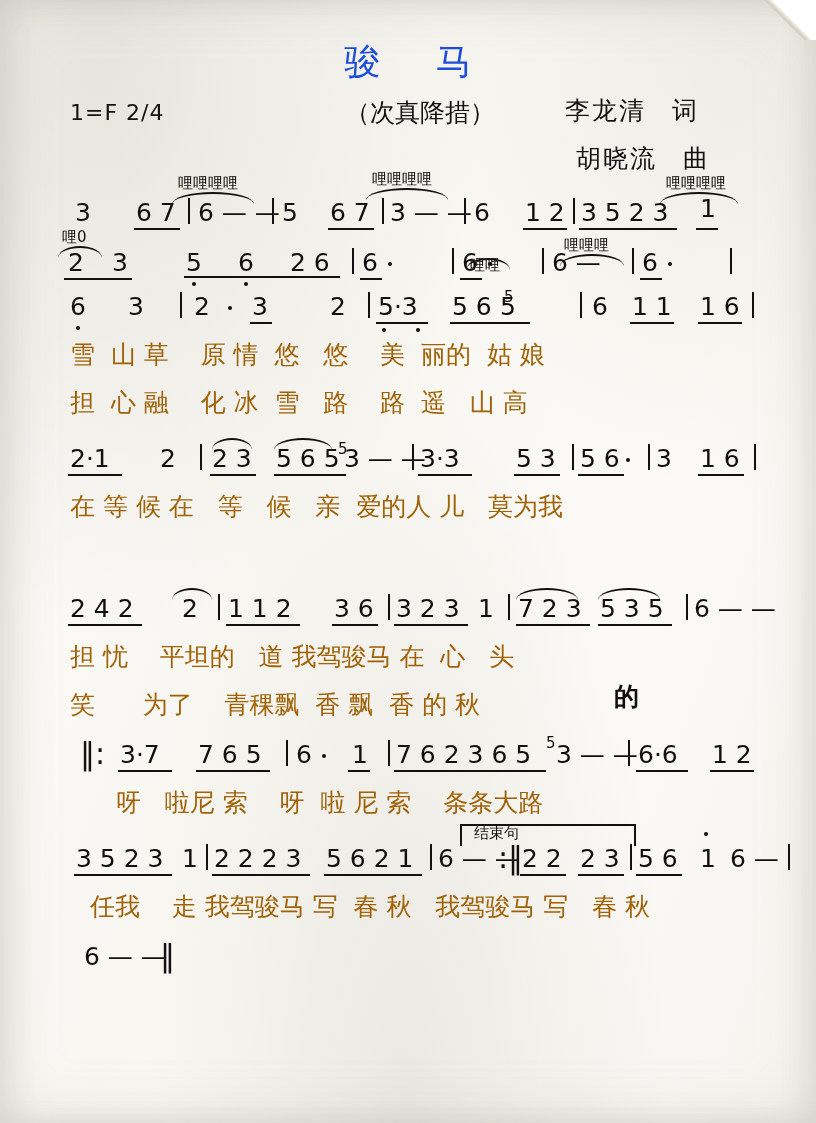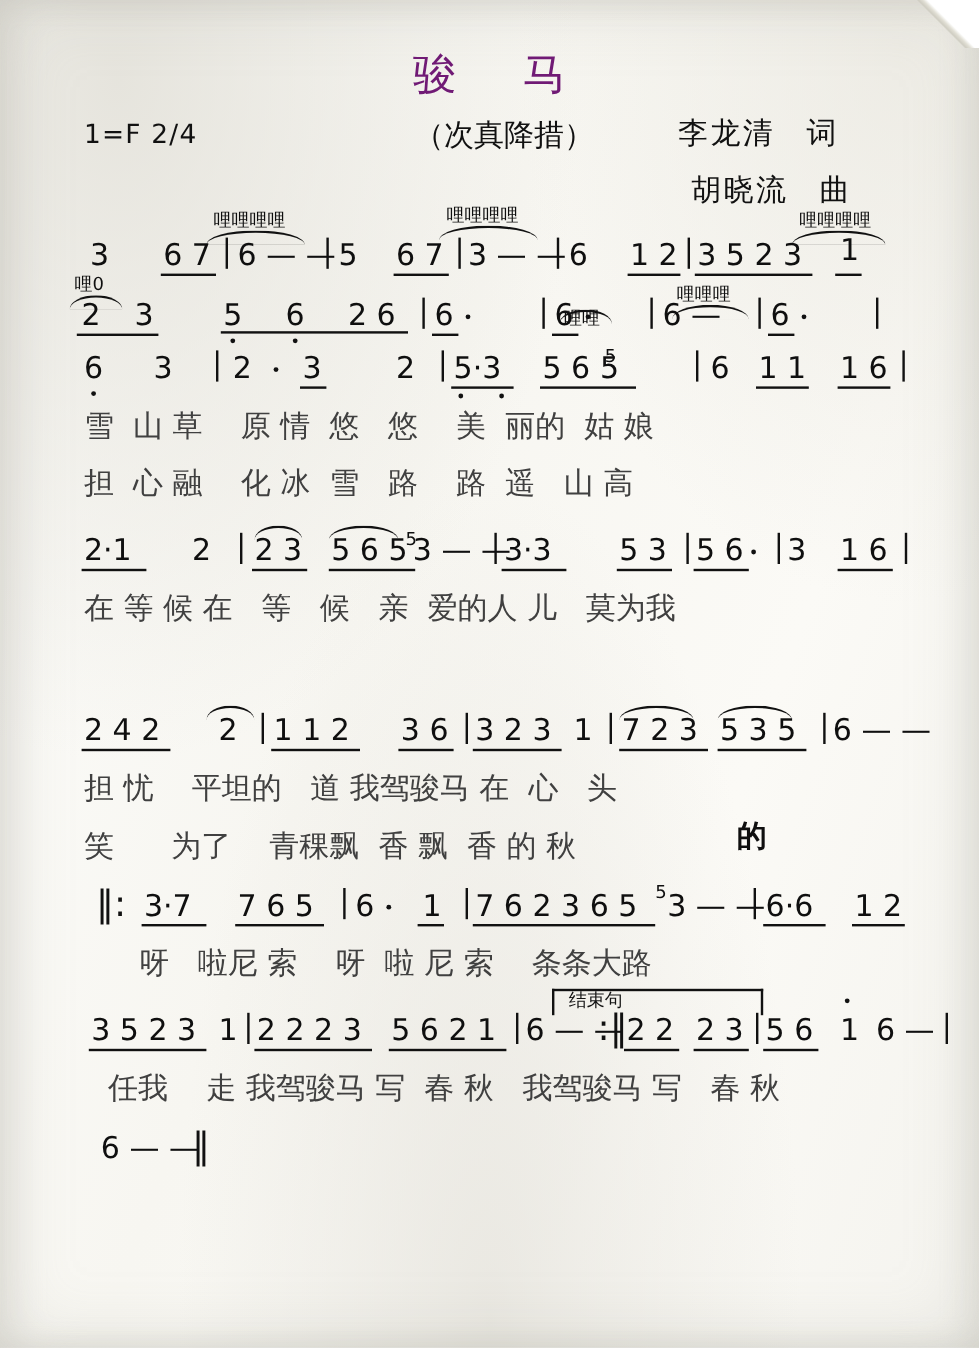--- a/index.html
+++ b/index.html
@@ -42,21 +42,21 @@
   .title {
     position: absolute;
     top: 38px;
     left: 0;
     width: 100%;
     text-align: center;
     font-size: 36px;
     letter-spacing: 22px;
     text-indent: 22px;
     font-family: "DejaVu Sans", sans-serif;
-    color: #701a75;
+    color: #1d4ed8;
   }
   .keysig {
     position: absolute;
     top: 100px;
     left: 70px;
     font-size: 22px;
     letter-spacing: 1px;
   }
   .subtitle {
     position: absolute;
@@ -88,21 +88,21 @@
     font-size: 25px;
     line-height: 1;
     white-space: pre;
     color: #0f0f0f;
   }
   .sm { font-size: 15px; }
   .lyr {
     position: absolute;
     font-size: 25px;
     white-space: pre;
-    color: #404040;
+    color: #a16207;
   }
   .barline {
     position: absolute;
     width: 2px;
     background: #111;
   }
   .uline {
     position: absolute;
     height: 2px;
     background: #111;

